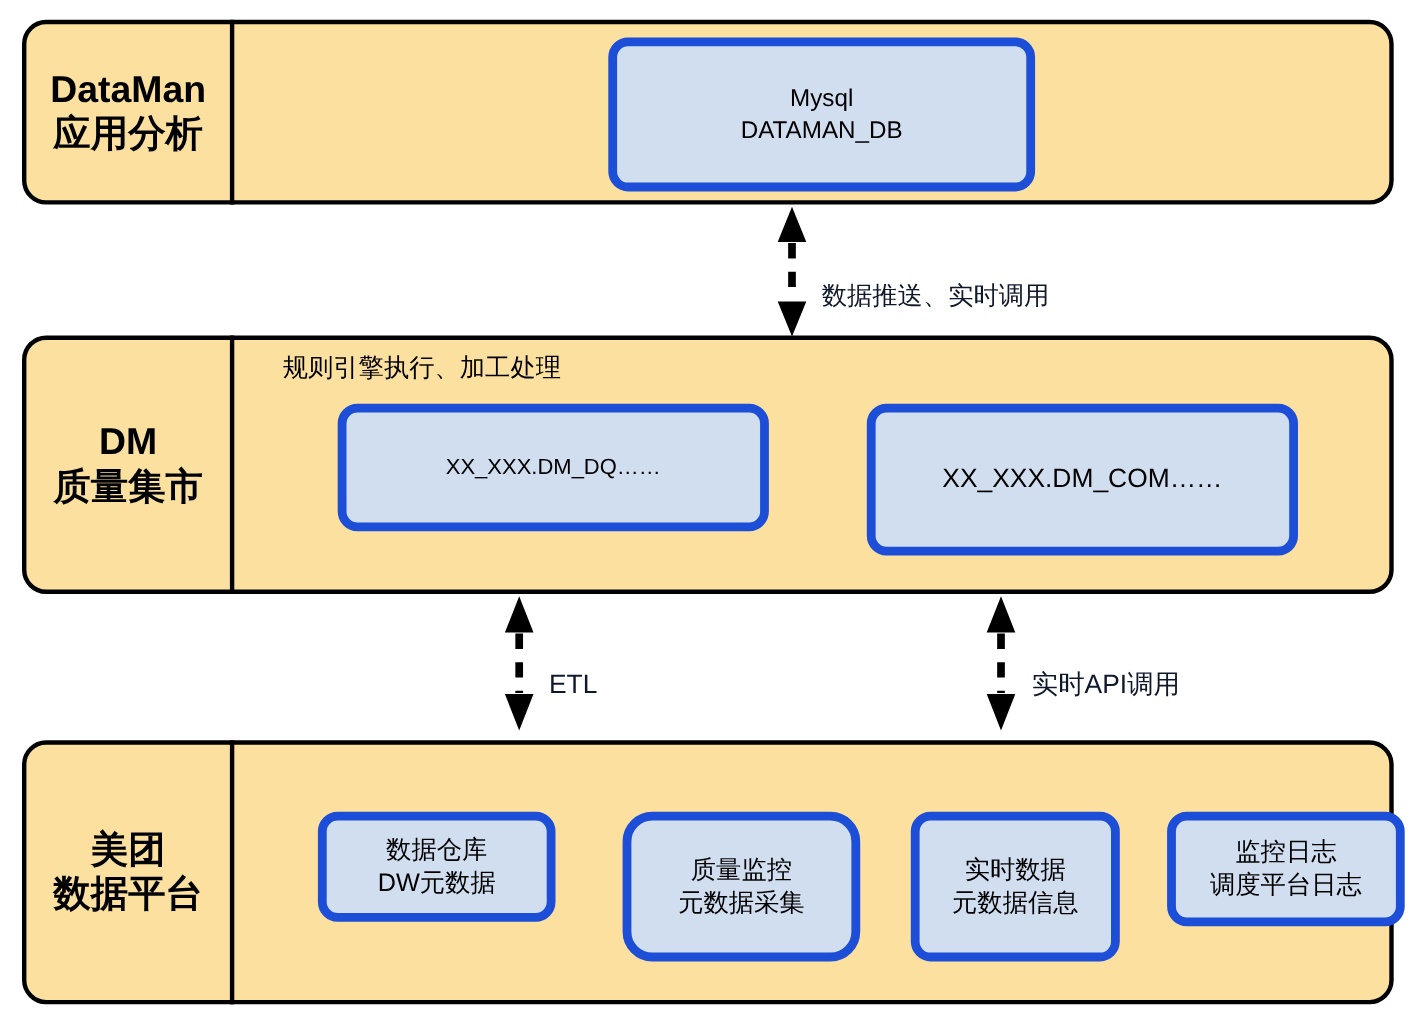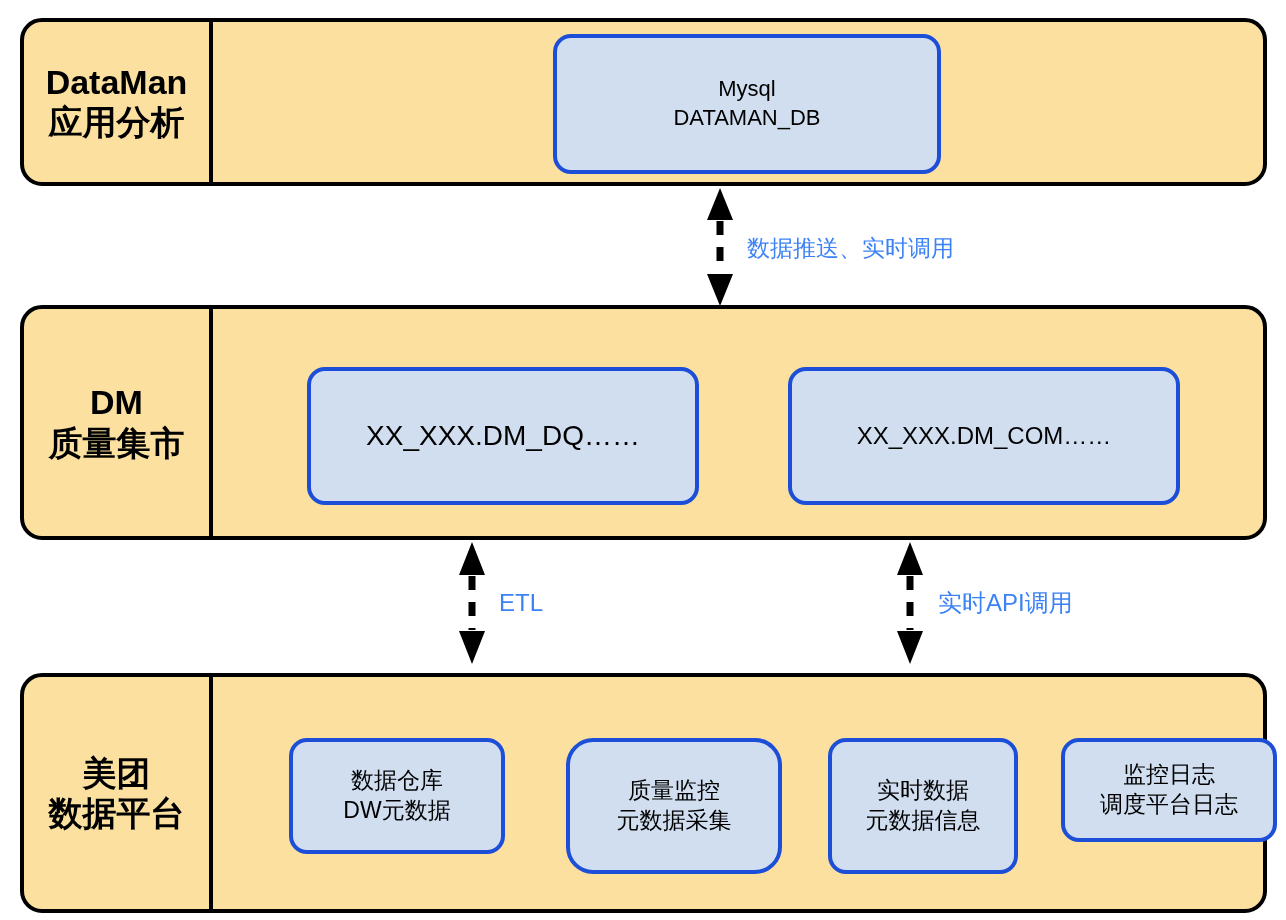--- a/index.html
+++ b/index.html
@@ -28,37 +28,38 @@
     font-weight:bold;color:#000;
     line-height:1.18;text-align:center;
     white-space:pre;
   }
   .panel-body{position:absolute;top:0;right:0;bottom:0;}
 
   
   .bbox{
     position:absolute;
     background:var(--box);
-    border:4px solid #1d4ed8;
+    border:8px solid #1d4ed8;
     border-radius:18px;
     box-sizing:border-box;
     display:flex;align-items:center;justify-content:center;
     text-align:center;color:#000;line-height:1.3;
     white-space:pre-line;
   }
 
   
   .note{position:absolute;color:#000;white-space:nowrap;}
 
   
   .arrow{position:absolute;}
   .arrow svg{display:block;overflow:visible;}
   .arrow-label{
-    position:absolute;color:#3b82f6;white-space:nowrap;
+    position:absolute;color:#0f172a;white-space:nowrap;
     line-height:1;
+    margin-top:20px;
   }
 </style>
 </head>
 <body>
 
 <div id="stage">
 
   <div class="panel" style="--band:#fbe0a0; left:20px; top:18px; width:1247px; height:168px;">
     <div class="divider" style="left:185px;"></div>
 
@@ -84,22 +85,23 @@
 
   <div class="panel" style="--band:#fbe0a0; left:20px; top:305px; width:1247px; height:235px;">
     <div class="divider" style="left:185px;"></div>
 
     <div class="panel-label" style="width:185px;font-size:34px;">
       <span>DM</span>
       <span>质量集市</span>
     </div>
 
     <div class="panel-body" style="left:189px;">
+      <div class="note" style="left:44px; top:10px; font-size:23px;">规则引擎执行、加工处理</div>
 
-      <div class="bbox" style="--box:#d0def0; left:94px; top:58px; width:392px; height:138px; font-size:28px;">XX_XXX.DM_DQ……</div>
+      <div class="bbox" style="--box:#d0def0; left:94px; top:58px; width:392px; height:116px; font-size:20px;">XX_XXX.DM_DQ……</div>
 
       <div class="bbox" style="--box:#d0def0; left:575px; top:58px; width:392px; height:138px; font-size:24px;">XX_XXX.DM_COM……</div>
     </div>
   </div>
 
   <div class="arrow" style="left:454px; top:542px; width:36px; height:122px;">
     <svg width="36" height="122" viewBox="0 0 36 122" aria-hidden="true">
       <polygon points="18,0 31,33 5,33" fill="#000"></polygon>
       <polygon points="18,122 31,89 5,89" fill="#000"></polygon>
       <line x1="18" y1="34" x2="18" y2="88" stroke="#000" stroke-width="7" stroke-dasharray="14,12" stroke-linecap="butt"></line>
@@ -118,21 +120,21 @@
 
   <div class="panel" style="--band:#fbe0a0; left:20px; top:673px; width:1247px; height:240px;padding-left:11px;">
     <div class="divider" style="left:185px;"></div>
 
     <div class="panel-label" style="width:185px;font-size:34px;">
       <span>美团</span>
       <span>数据平台</span>
     </div>
 
     <div class="panel-body" style="left:189px;">
-      <div class="bbox" style="--box:#d0def0; left:76px; top:61px; width:216px; height:116px; font-size:23px;">数据仓库
+      <div class="bbox" style="--box:#d0def0; left:76px; top:61px; width:216px; height:100px; font-size:23px;">数据仓库
 DW元数据</div>
 
       <div class="bbox" style="--box:#d0def0; left:353px; top:61px; width:216px; height:136px; font-size:23px;border-radius:27px;">质量监控
 元数据采集</div>
 
       <div class="bbox" style="--box:#d0def0; left:600px; top:61px; width:190px; height:136px; font-size:23px;margin-left:15px;">实时数据
 元数据信息</div>
 
       <div class="bbox" style="--box:#d0def0; left:848px; top:61px; width:216px; height:104px; font-size:23px;">监控日志
 调度平台日志</div>

